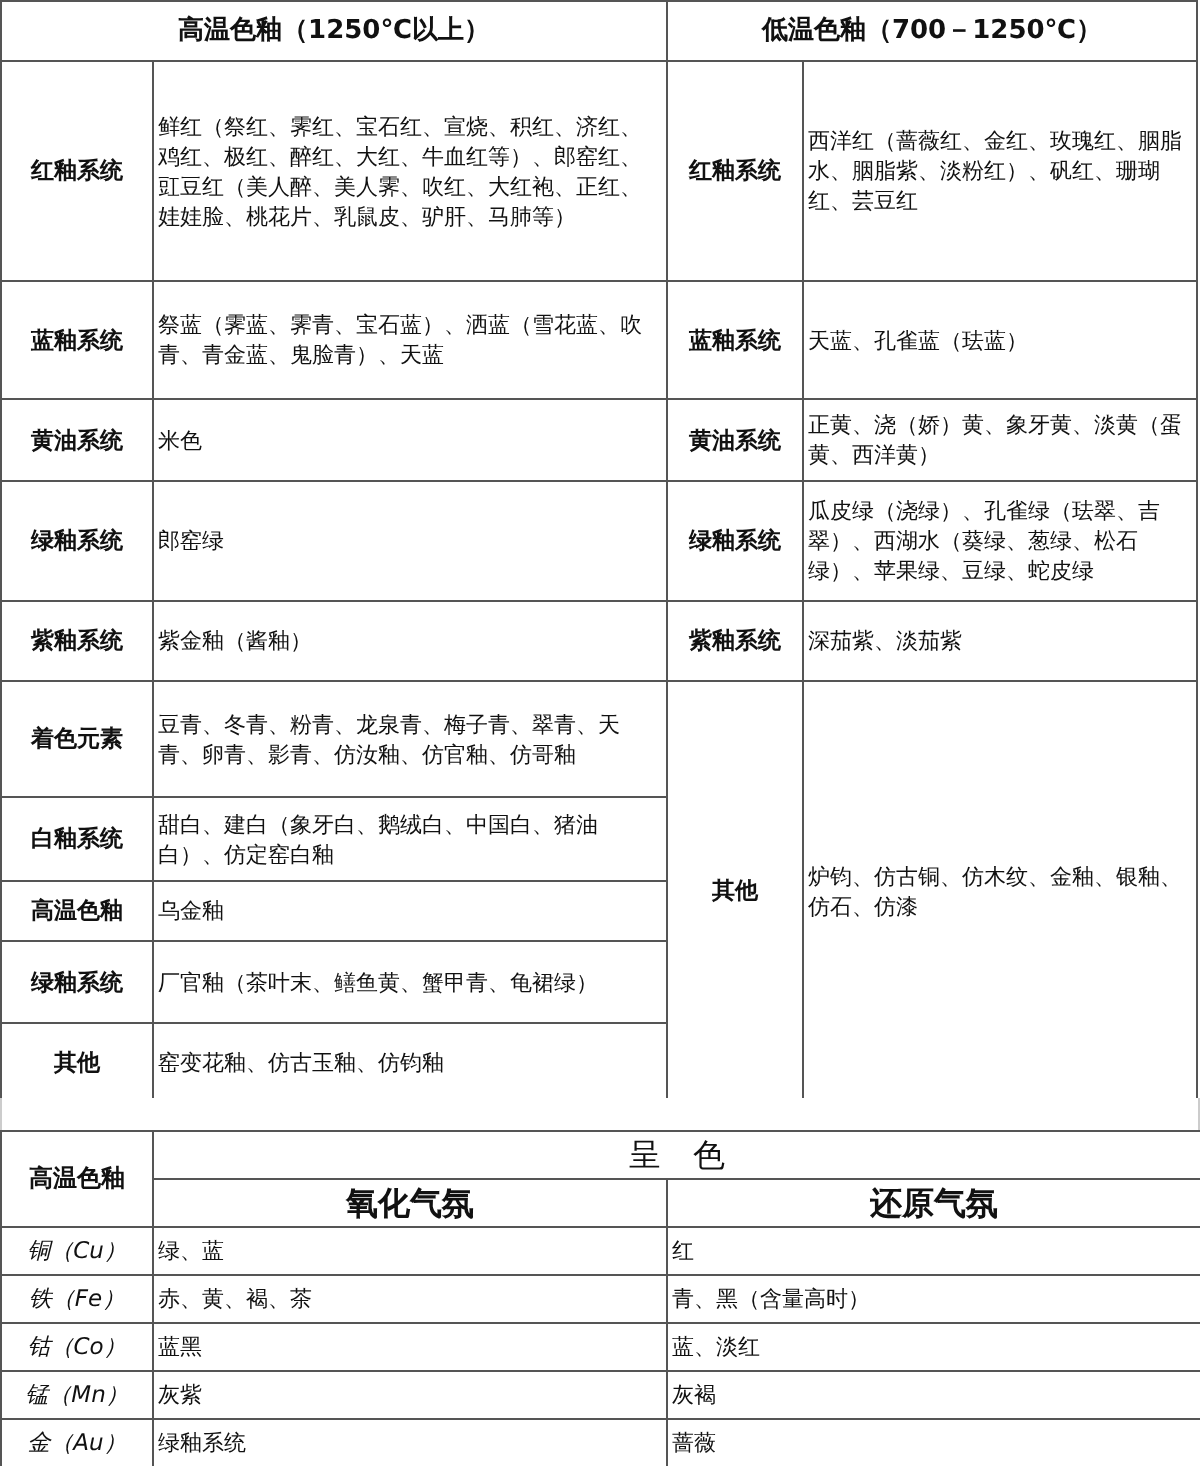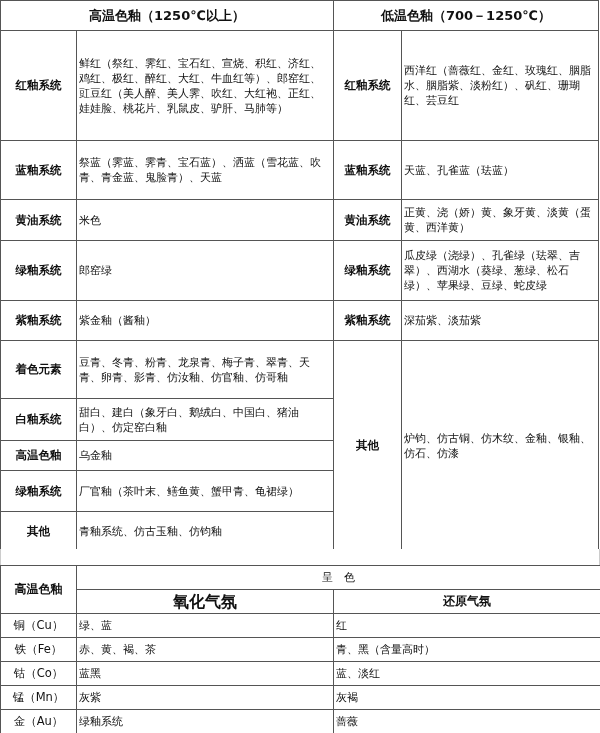--- a/index.html
+++ b/index.html
@@ -5,21 +5,21 @@
   html, body { margin:0; padding:0; background:#ffffff; }
   body { width:600px; height:733px; position:relative; overflow:hidden;
          font-family: "DejaVu Sans", "Liberation Sans", sans-serif; color:#111; }
   table { border-collapse: collapse; table-layout: fixed; position:absolute; left:0; }
   td { border:1.5px solid #555; padding:0 2px; font-size:11px; line-height:15px; vertical-align:middle; word-break:break-all; }
   .t1 { top:0; width:598px; }
   .t2 { top:565px; width:600px; }
   .h { font-size:13px; text-align:center; font-weight:bold; }
   .lab { text-align:center; font-weight:bold; font-size:11.5px;margin-top:12px; }
   .val { text-align:left; }
-  .el { text-align:center; font-size:11.5px; }
+  .el { text-align:center; font-size:11.5px;font-style:italic; }
   .gap { position:absolute; left:0; top:549px; width:598px; height:16px; border-left:1px solid #ccc; border-right:1px solid #ccc; background:#fff; }
 </style>
 </head>
 <body>
 
 <table class="t1">
   <colgroup>
       <col style="width:76px">
       <col style="width:257px">
       <col style="width:68px">
@@ -73,41 +73,41 @@
   <tr style="height:30px">
     <td class="lab">高温色釉</td>
     <td class="val">乌金釉</td>
   </tr>
   <tr style="height:41px">
     <td class="lab">绿釉系统</td>
     <td class="val">厂官釉（茶叶末、鳝鱼黄、蟹甲青、龟裙绿）</td>
   </tr>
   <tr style="height:39px">
     <td class="lab">其他</td>
-    <td class="val">青釉系统、仿古玉釉、仿钧釉</td>
+    <td class="val">窑变花釉、仿古玉釉、仿钧釉</td>
   </tr>
 </tbody>
   </table>
 
 <div class="gap"></div>
 
 <table class="t2">
   <colgroup>
       <col style="width:76px">
       <col style="width:257px">
       <col style="width:267px">
     </colgroup>
   <tbody>
       <tr style="height:24px">
     <td rowspan="2" class="lab" style="font-size:12px">高温色釉</td>
-    <td colspan="2" class="h" style="font-weight:normal;font-size:11px">呈　色</td>
+    <td colspan="2" class="h" style="font-weight:normal;font-size:16px">呈　色</td>
   </tr>
   <tr style="height:24px">
     <td class="h" style="font-size:16px">氧化气氛</td>
-    <td class="h" style="font-size:12px">还原气氛</td>
+    <td class="h" style="font-size:16px">还原气氛</td>
   </tr>
   <tr style="height:24px">
     <td class="el">铜（Cu）</td>
     <td class="val">绿、蓝</td>
     <td class="val">红</td>
   </tr>
   <tr style="height:24px">
     <td class="el">铁（Fe）</td>
     <td class="val">赤、黄、褐、茶</td>
     <td class="val">青、黑（含量高时）</td>

